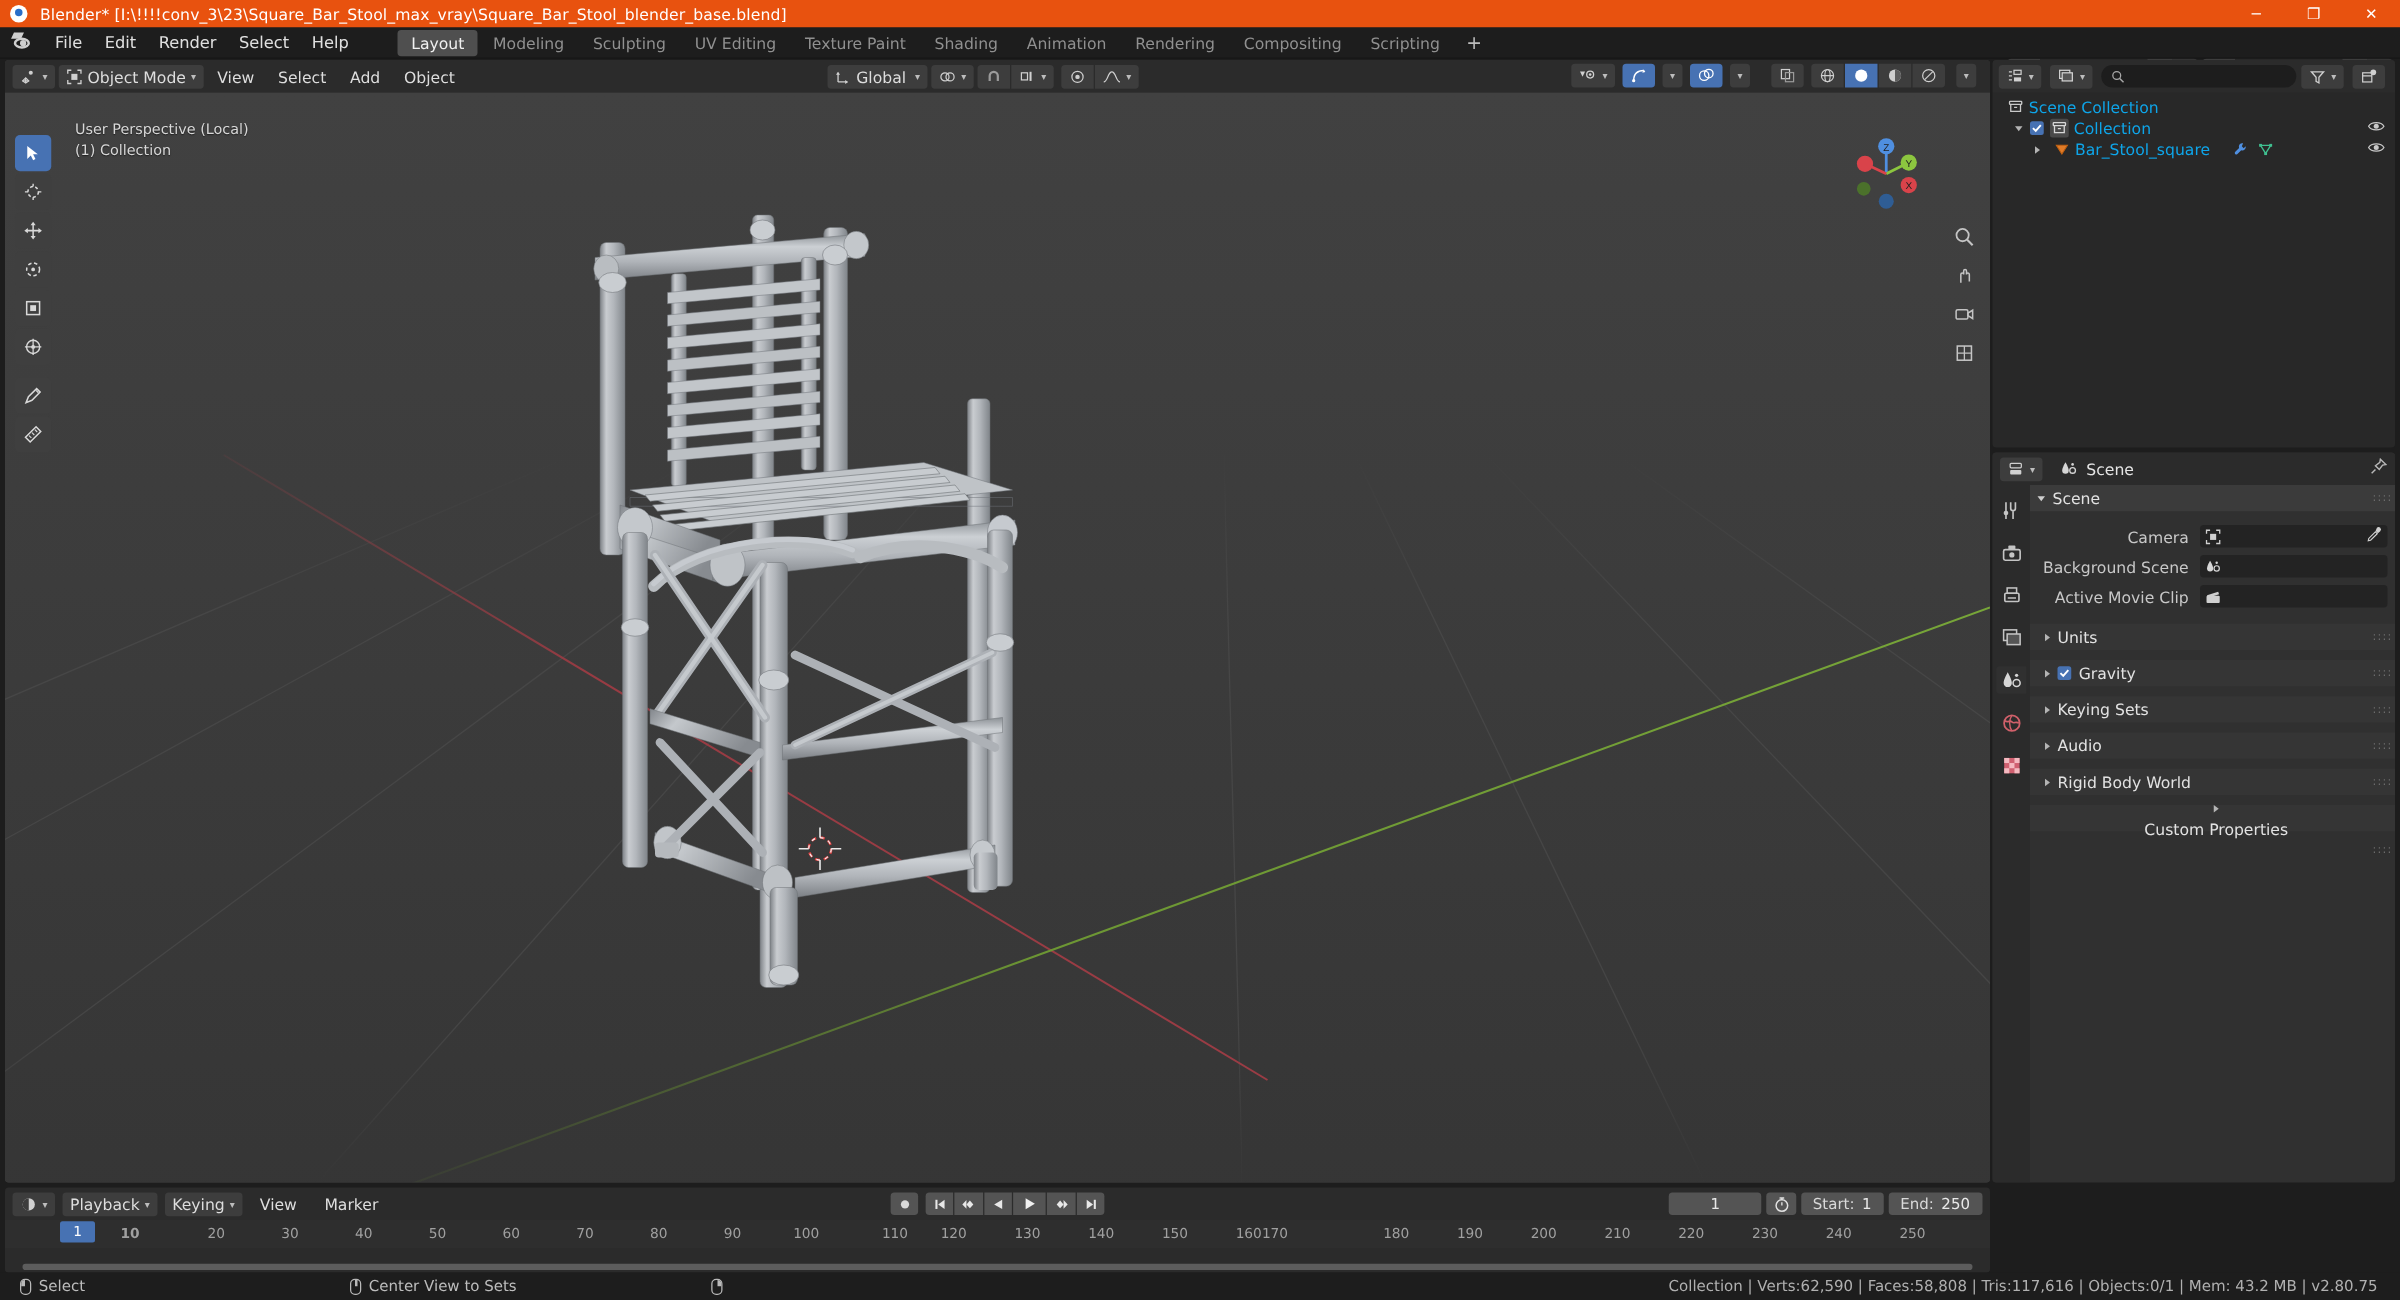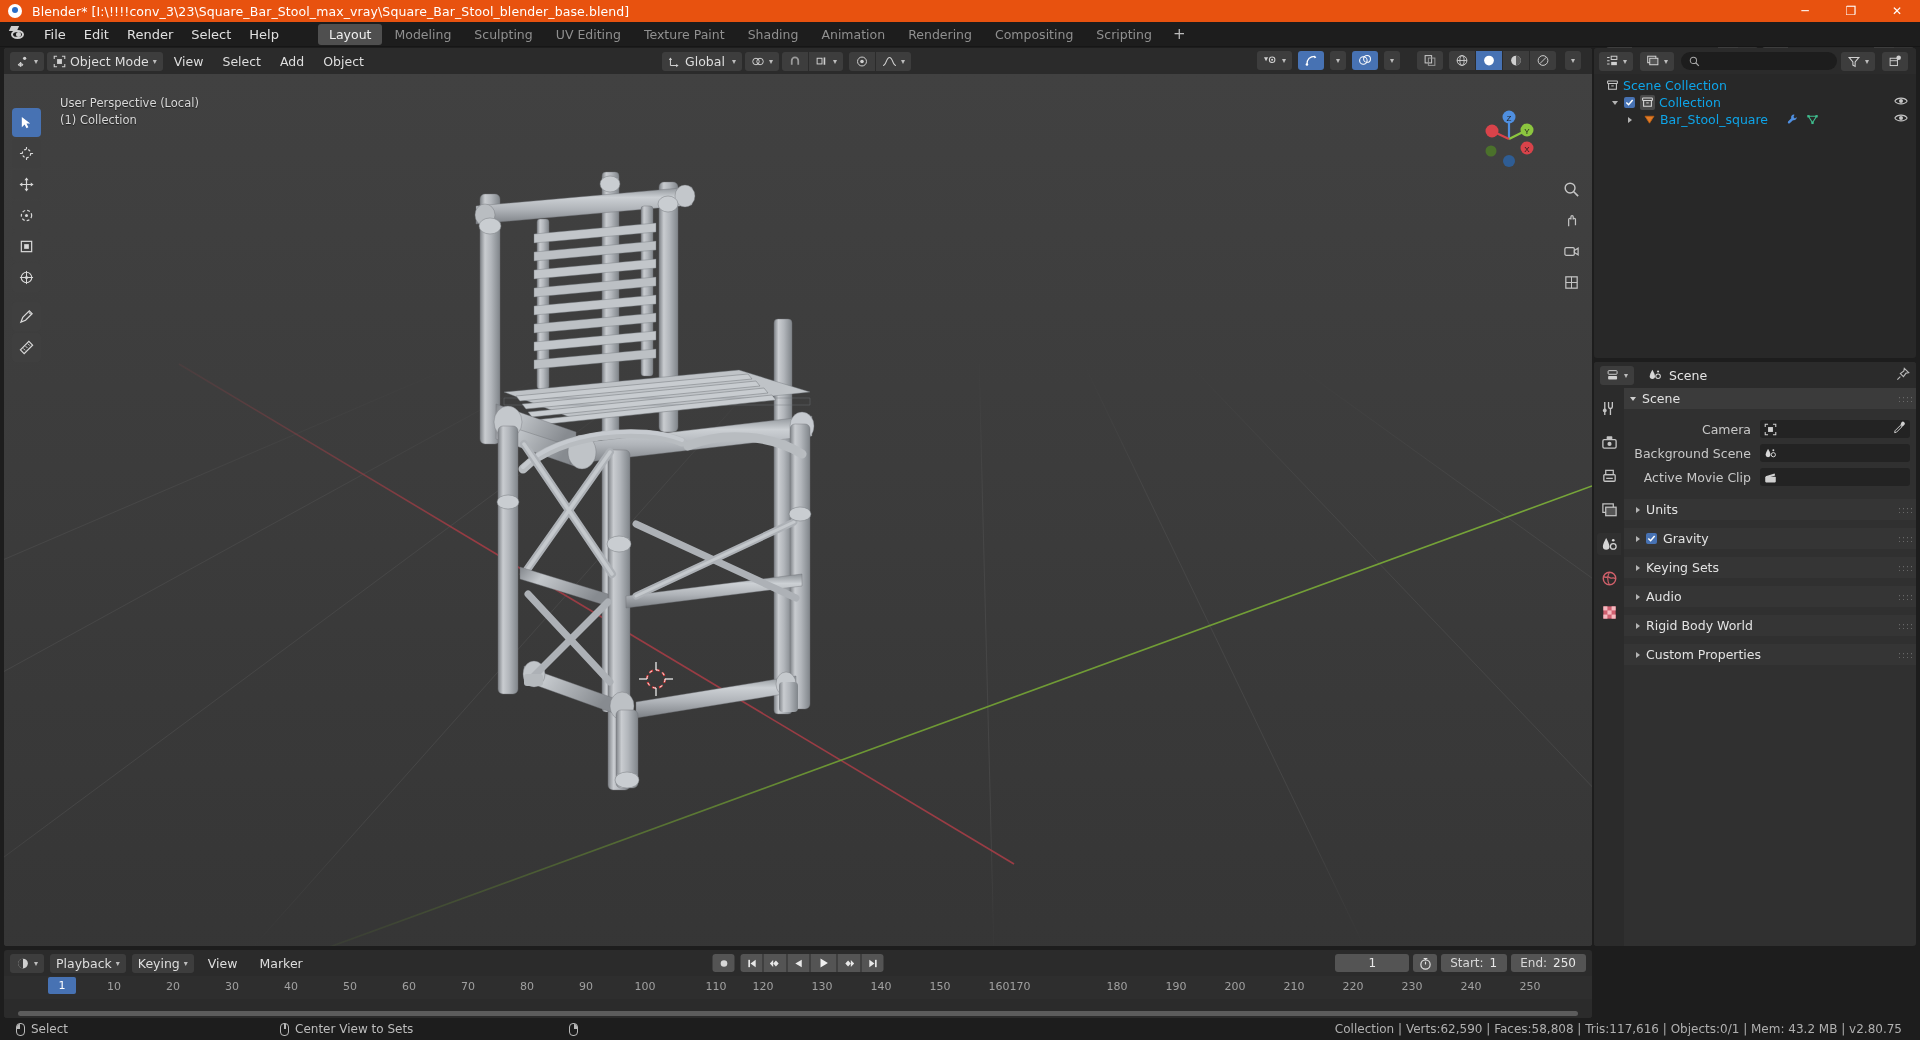--- a/index.html
+++ b/index.html
@@ -977,21 +977,21 @@
         <div class="pr-panel-head sub" style="padding-left:12px;">
           <span class="tri"></span>
           <span>Audio</span>
           <span class="dots">::::</span>
         </div>
         <div class="pr-panel-head sub" style="padding-left:12px;">
           <span class="tri"></span>
           <span>Rigid Body World</span>
           <span class="dots">::::</span>
         </div>
-        <div class="pr-panel-head sub" style="padding-left:12px;">
+        <div class="pr-panel-head sub" style="padding-left:12px;flex-direction:column;">
           <span class="tri"></span>
           <span>Custom Properties</span>
           <span class="dots">::::</span>
         </div>
       </div>
     </div>
   </div>
 
   <div class="timeline">
     <div class="tl-header">
@@ -1073,21 +1073,21 @@
         </div>
         <div class="tl-range">
           <span class="k">End:</span>
           <span class="v">250</span>
         </div>
       </div>
     </div>
 
     <div class="tl-ruler">
       <div class="tl-play" style="left:58px;">1</div>
-      <div class="tl-tick" style="left:110px;">10</div>
+      <div class="tl-tick" style="left:100px;font-weight:bold;">10</div>
       <div class="tl-tick" style="left:169px;">20</div>
       <div class="tl-tick" style="left:228px;">30</div>
       <div class="tl-tick" style="left:287px;">40</div>
       <div class="tl-tick" style="left:346px;">50</div>
       <div class="tl-tick" style="left:405px;">60</div>
       <div class="tl-tick" style="left:464px;">70</div>
       <div class="tl-tick" style="left:523px;">80</div>
       <div class="tl-tick" style="left:582px;">90</div>
       <div class="tl-tick" style="left:641px;">100</div>
       <div class="tl-tick" style="left:712px;">110</div>

